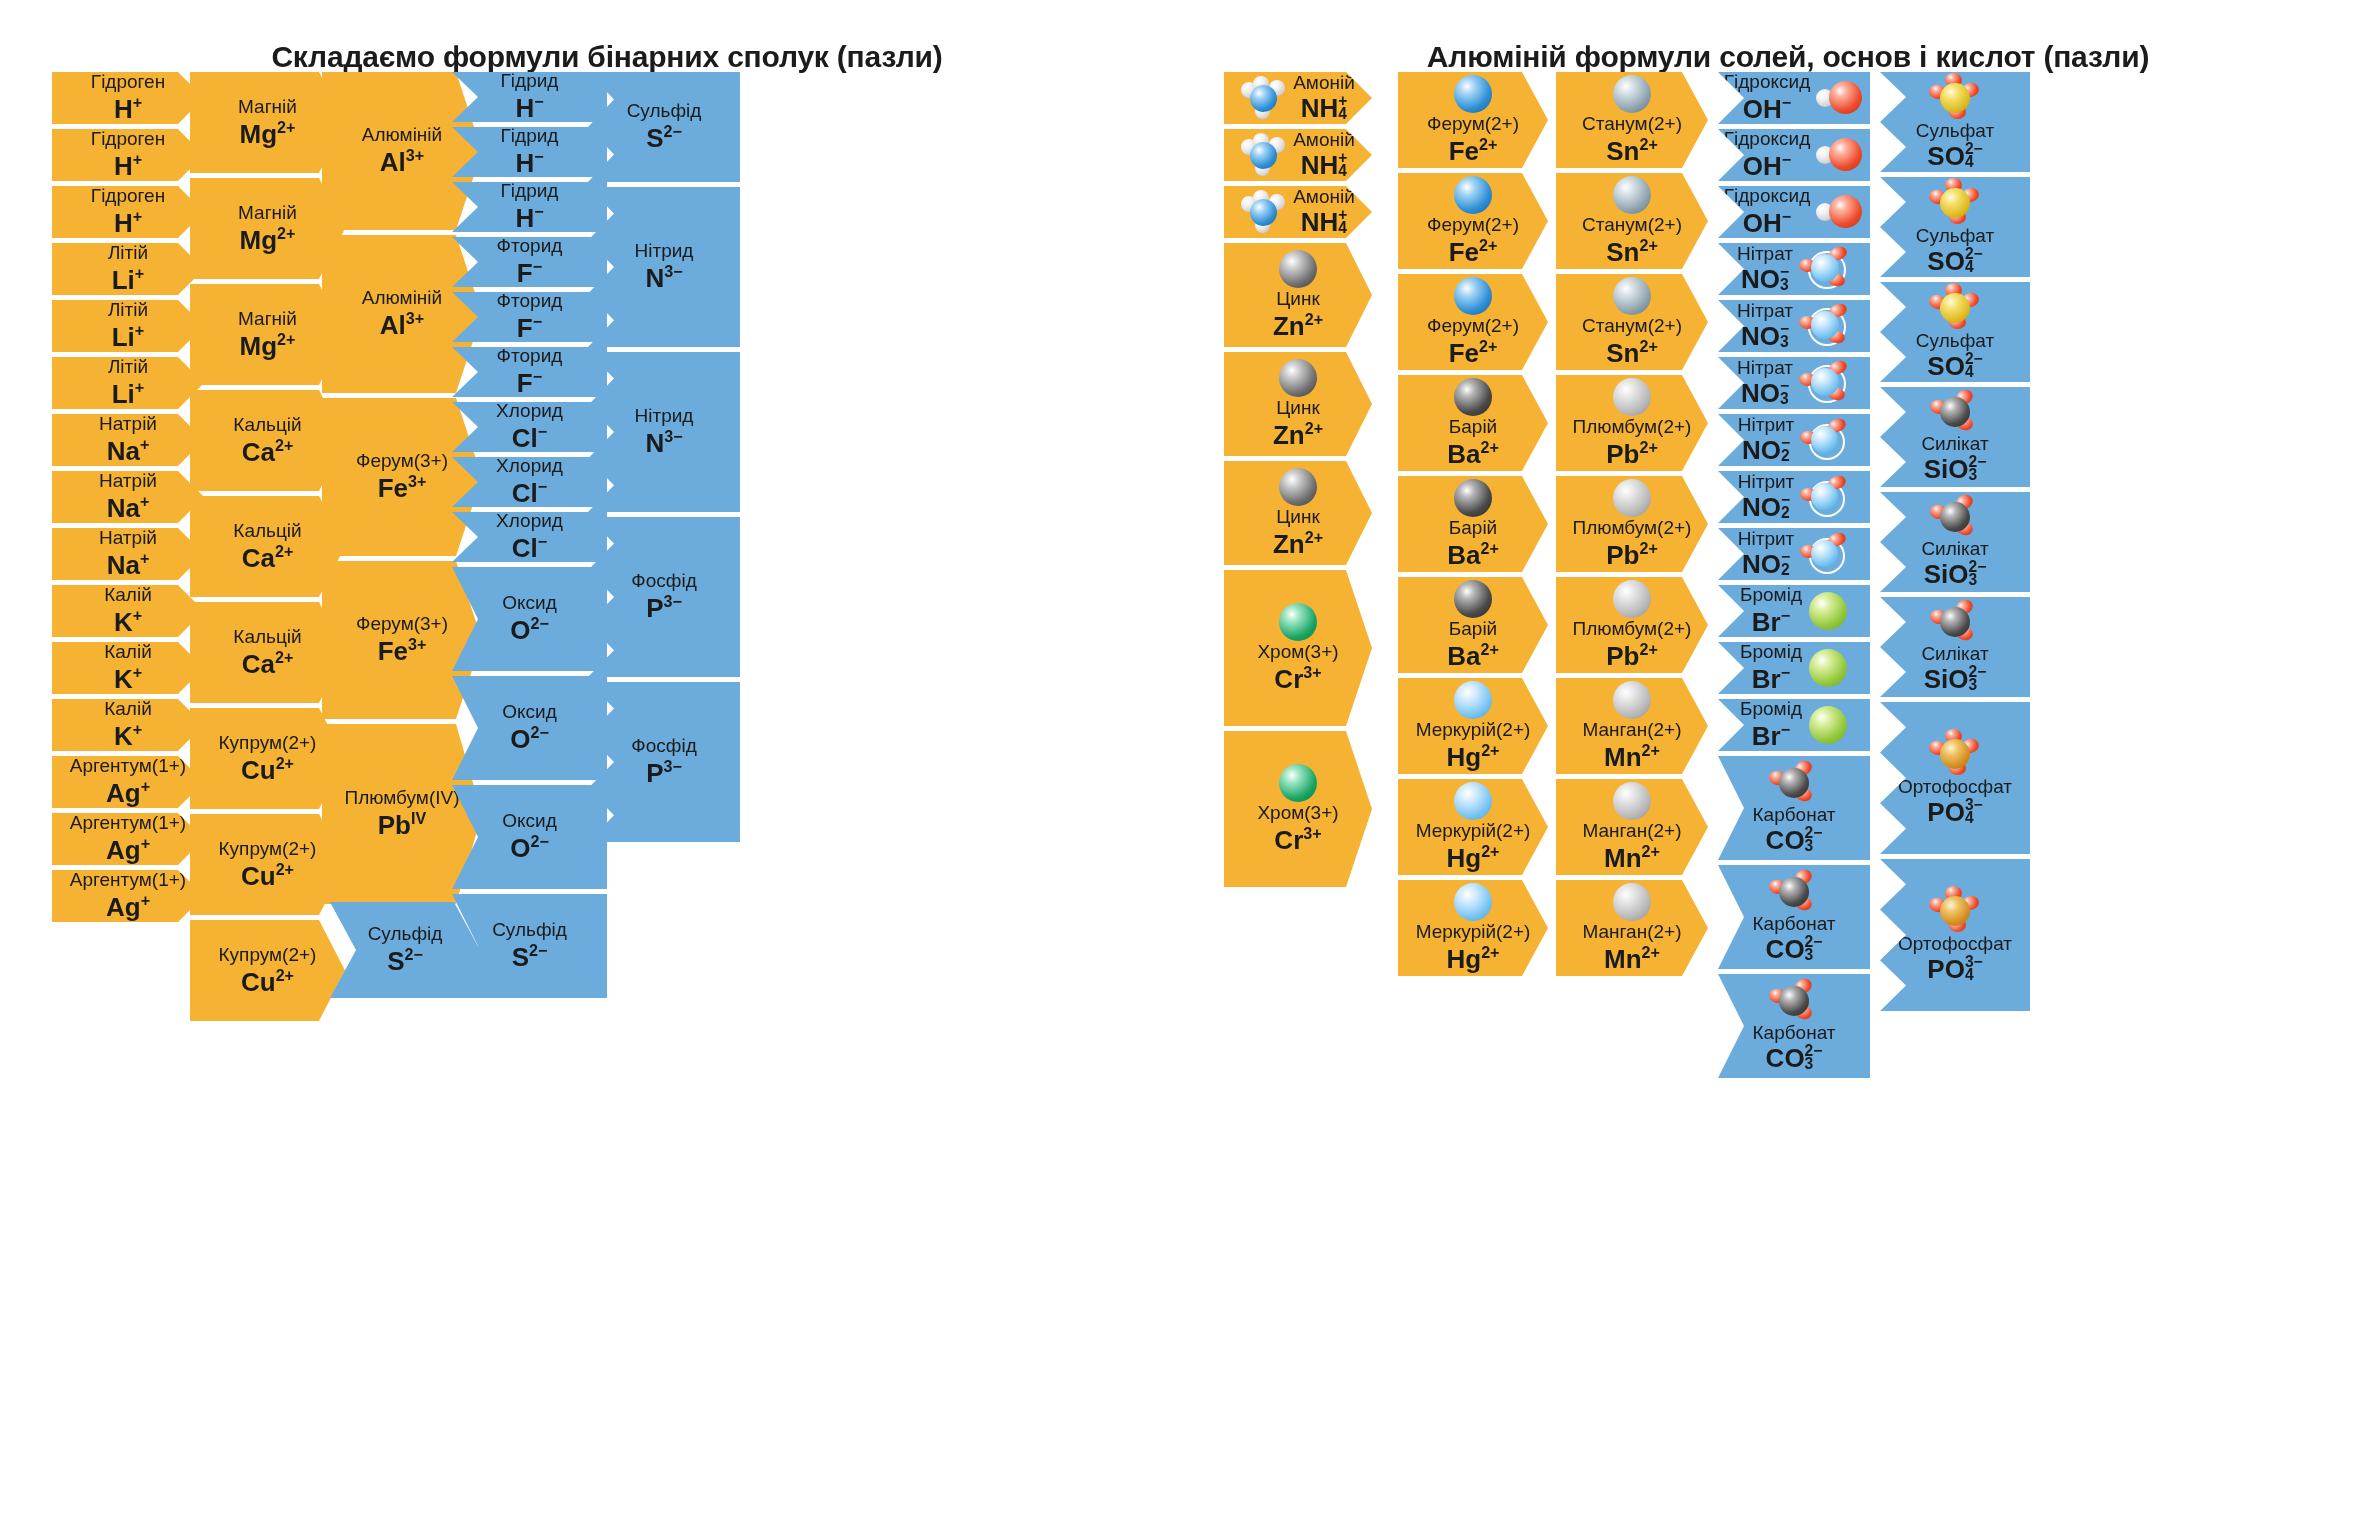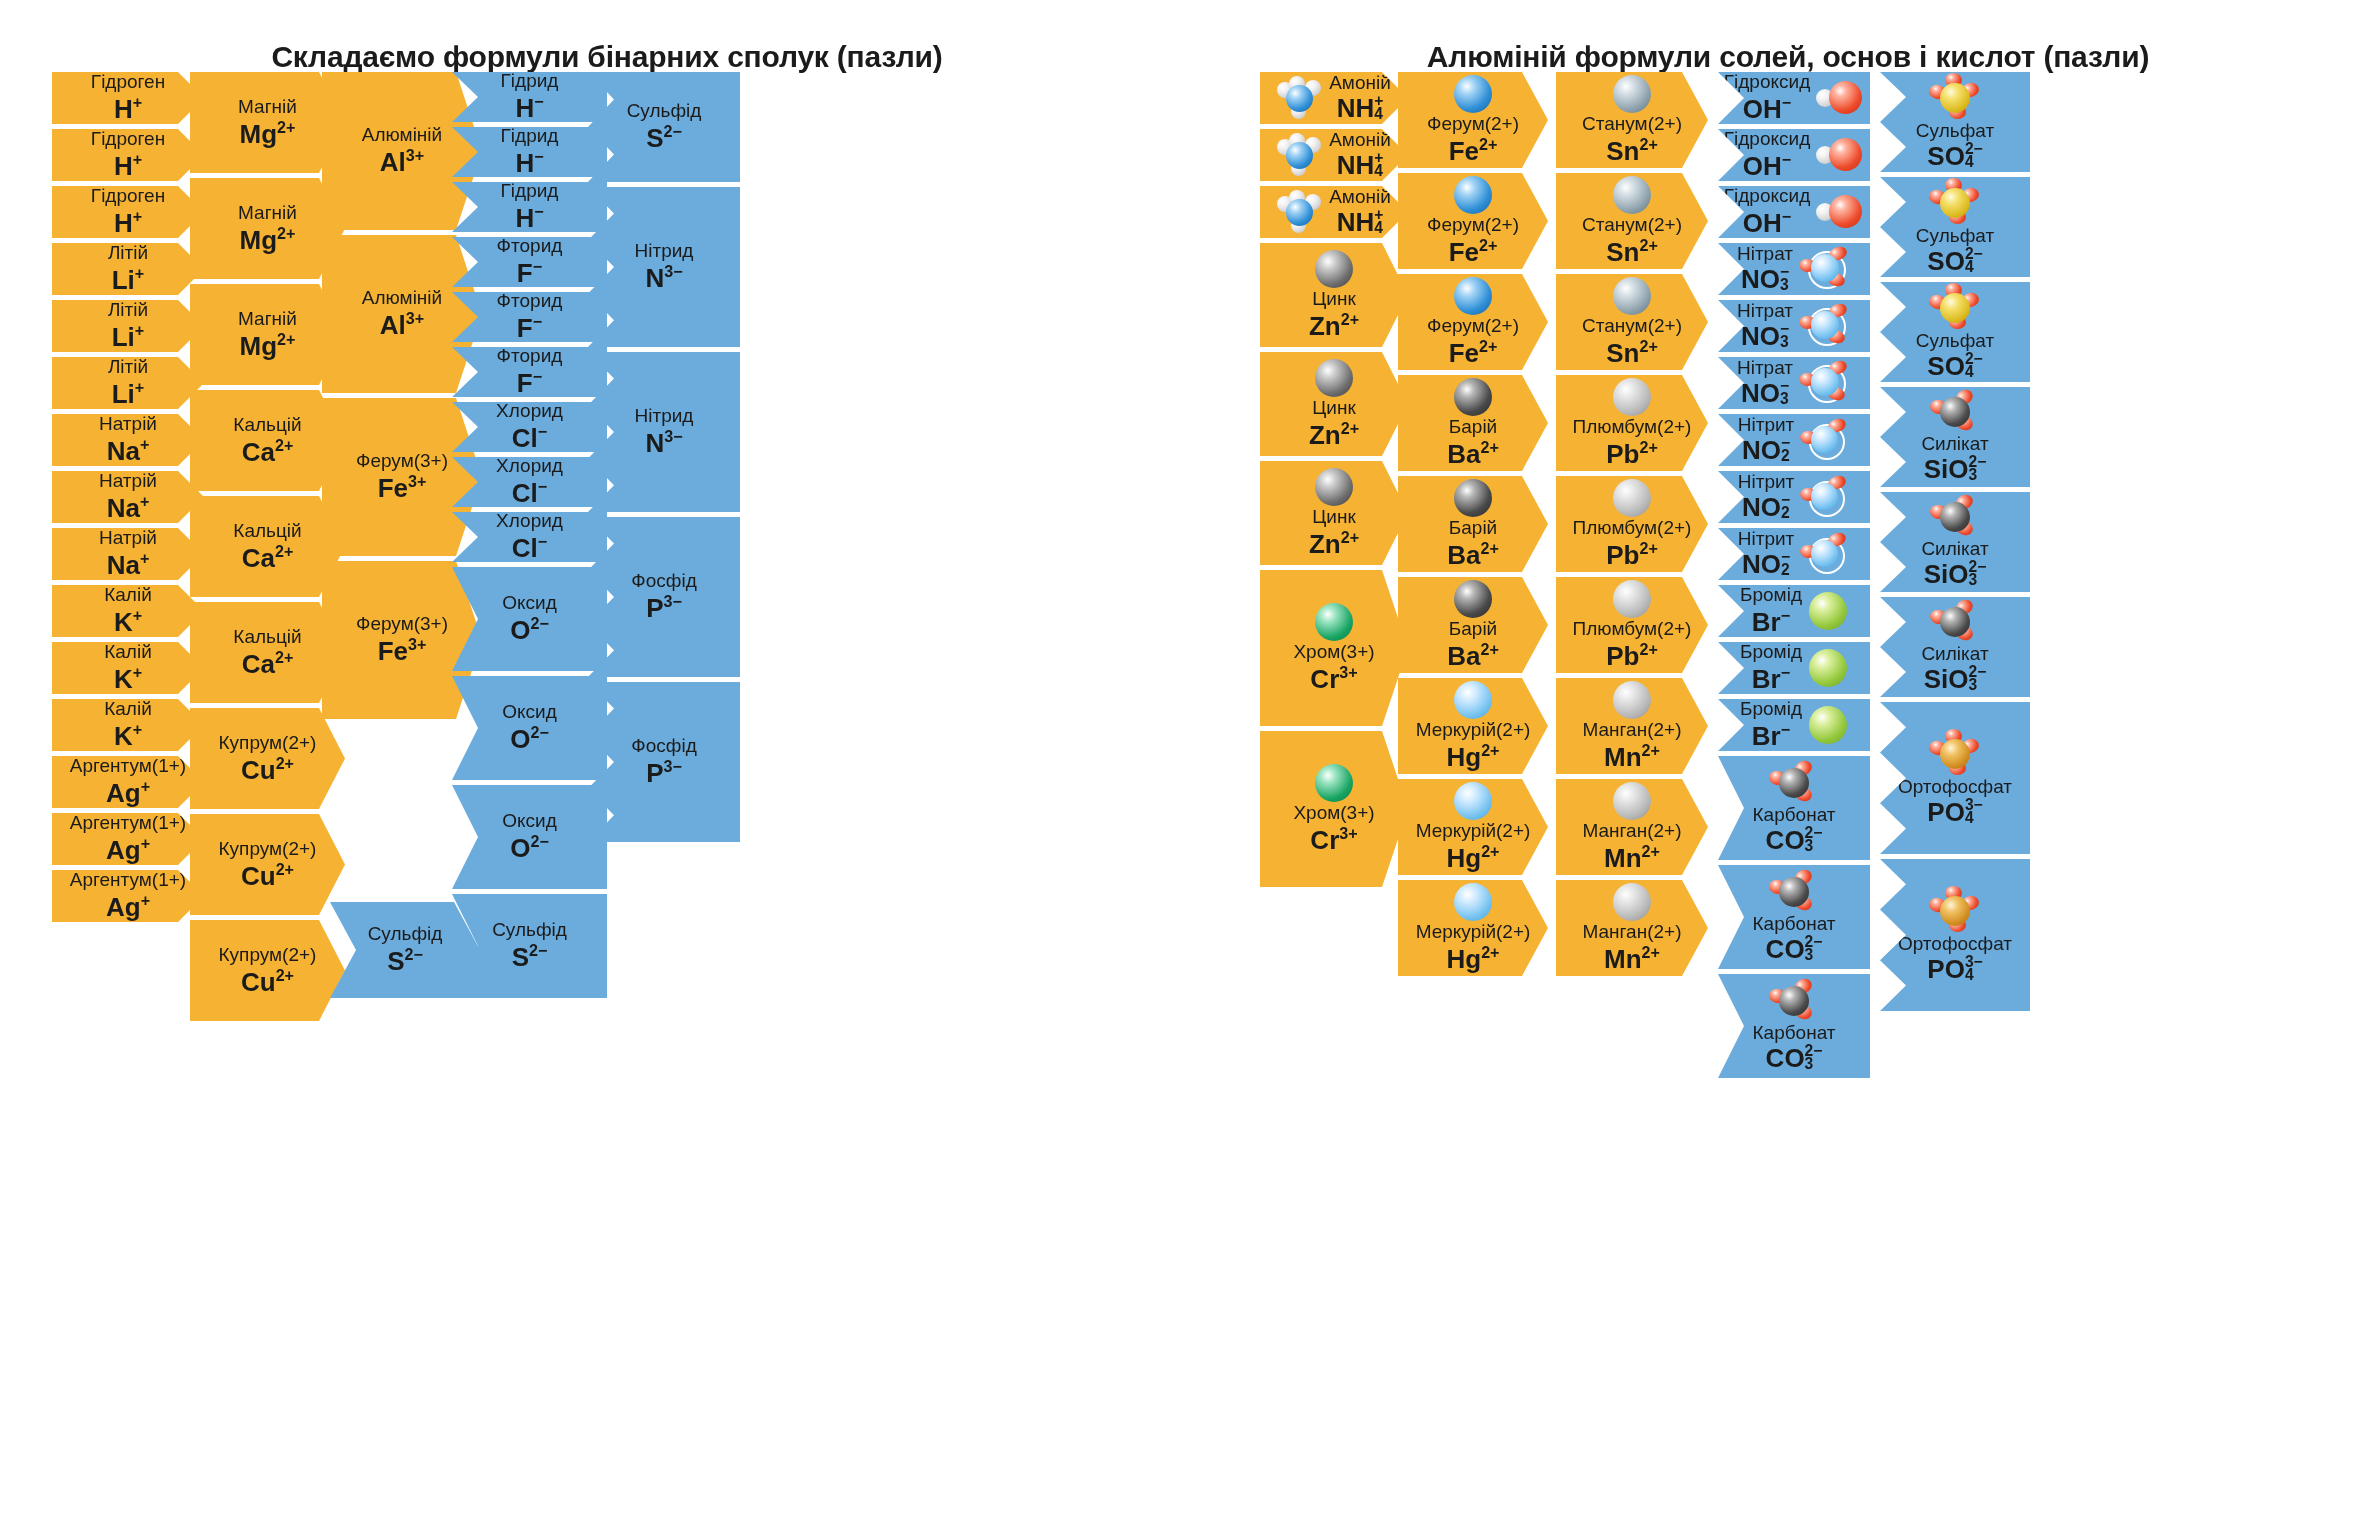--- a/index.html
+++ b/index.html
@@ -265,20 +265,26 @@
             <div class="p-name">Ферум(3+)</div>
             <div class="p-formula"><span>Fe</span><sup>3+</sup></div>
           </div>
         </div>
         <div class="piece orange tab-r" style="height: 158px;">
           <div class="txtblock">
             <div class="p-name">Ферум(3+)</div>
             <div class="p-formula"><span>Fe</span><sup>3+</sup></div>
           </div>
         </div>
+        <div class="piece orange tab-r" style="height: 180px;">
+          <div class="txtblock">
+            <div class="p-name">Плюмбум(IV)</div>
+            <div class="p-formula"><span>Pb</span><sup>IV</sup></div>
+          </div>
+        </div>
       </div>
       <div class="piece blue tab-r notch-l1" style="height: 96px; position: absolute; left: 330px; top: 830px; width: 150px;">
         <div class="txtblock">
           <div class="p-name">Сульфід</div>
           <div class="p-formula"><span>S</span><sup>2−</sup></div>
         </div>
       </div>
       <div class="col" style="left: 452px; width: 155px;">
         <div class="piece blue notch-l1" style="height: 50px;">
           <div class="txtblock">
@@ -390,21 +396,21 @@
             <div class="p-formula"><span>P</span><sup>3−</sup></div>
           </div>
         </div>
       </div>
     </div>
 </section>
 
 <section class="panel" id="panel-right">
   <h1 class="panel-title">Алюміній формули солей, основ і кислот (пазли)</h1>
   <div class="cols" id="right-cols">
-      <div class="col" style="left: 80px; width: 148px;">
+      <div class="col" style="left: 44px; width: 148px;">
         <div class="piece orange tab-r" style="height: 52px;">
           <div class="row-ic">
             <span class="mol" style="width: 46px; height: 44px;">
               <span class="sph s-white" style="width:16px;height:16px;left:0px;top:6px;"></span>
               <span class="sph s-white" style="width:16px;height:16px;left:12px;top:0px;"></span>
               <span class="sph s-white" style="width:16px;height:16px;left:28px;top:4px;"></span>
               <span class="sph s-white" style="width:15px;height:15px;left:14px;top:28px;"></span>
               <span class="sph s-blue" style="width:27px;height:27px;left:9px;top:9px;"></span>
             </span>
             <div class="txtblock">

